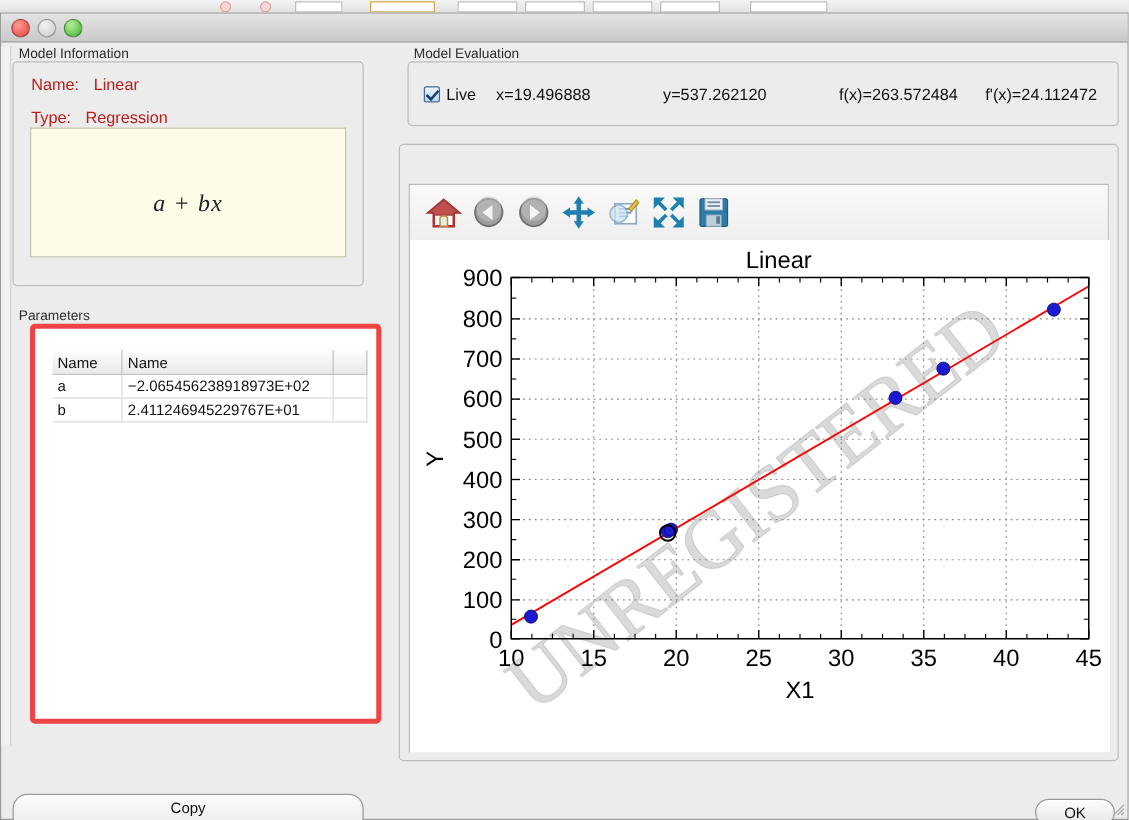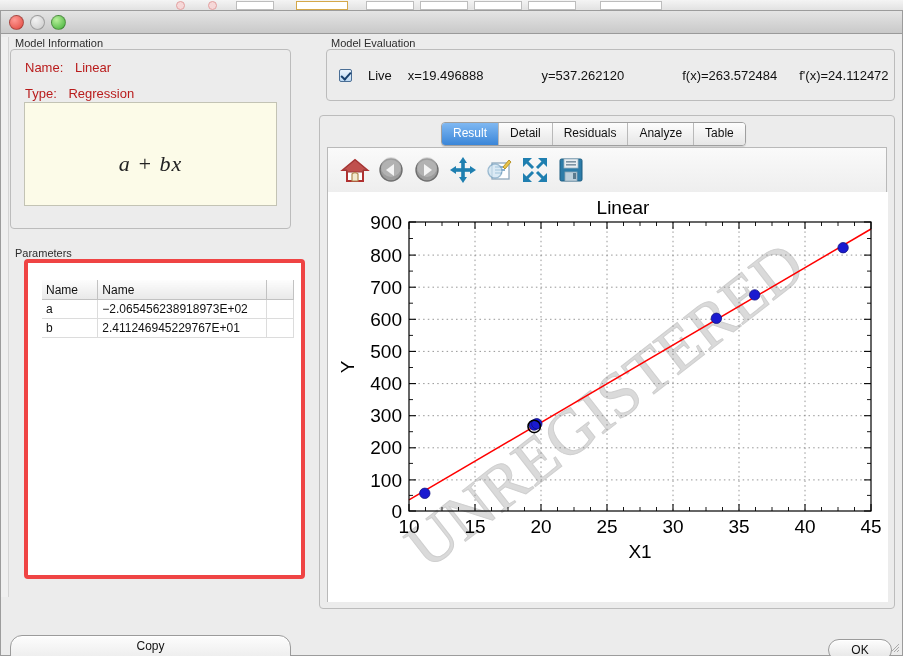--- a/index.html
+++ b/index.html
@@ -40,21 +40,21 @@
   
   #gl-model{left:14px;top:26px;}
   #gb-model{left:9px;top:38px;width:281px;height:180px;}
   .infoline{position:absolute;font-size:13px;color:#b91c1c;}
   .infoline .k{display:inline-block;}
   .infoline .v{display:inline-block;margin-left:8px;}
   .formula{position:absolute;left:13px;top:52px;width:253px;height:104px;
     background:#fcfbe8;border:1px solid #c3c3b4;box-sizing:border-box;
     display:flex;align-items:center;justify-content:center;}
   .formula span{font-family:"Liberation Serif", serif;font-style:italic;
-    font-size:22px;color:#222;letter-spacing:1px;margin-top:20px;}
+    font-size:19px;color:#222;letter-spacing:1px;margin-top:20px;}
 
   #gl-params{left:14px;top:236px;}
   #gb-params{left:23px;top:248px;width:281px;height:320px;
     background:#fff;border:4px solid #ef4444;}
   .ptable{position:absolute;left:14px;top:17px;width:252px;
     border-collapse:collapse;font-size:12px;background:#fff;}
   .ptable th{background:linear-gradient(#fdfdfd,#e9e9e9);
     border:1px solid #c2c2c2;border-top:none;border-left:none;
     font-weight:normal;text-align:left;padding:2px 4px;height:15px;color:#111;}
   .ptable td{border-bottom:1px solid #dcdcdc;border-right:1px solid #dcdcdc;
@@ -75,21 +75,21 @@
   #gl-eval{left:330px;top:26px;}
   #gb-eval{left:325px;top:38px;width:569px;height:52px;}
   .evalrow{position:absolute;left:12px;top:15px;right:10px;height:20px;
     display:flex;align-items:center;font-size:13px;color:#111;}
   .cb{width:13px;height:13px;box-sizing:border-box;border:1px solid #4a6e95;
     border-radius:2px;background:linear-gradient(#e9f3fc,#bcd8f2);
     position:relative;margin-right:5px;flex:none;}
   .cb::after{content:"";position:absolute;left:3px;top:0px;width:4px;height:8px;
     border:solid #17406e;border-width:0 2px 2px 0;transform:rotate(42deg);}
   .ev{white-space:nowrap;}
-  .ev-live{margin-right:16px;margin-left:11px;}
+  .ev-live{margin-right:16px;}
   .ev-x{margin-right:58px;}
   .ev-y{margin-right:58px;}
   .ev-fx{margin-right:22px;}
 
   #gb-plotpanel{left:318px;top:104px;width:576px;height:494px;
     background:#ececec;border:1px solid #bcbcbc;border-radius:4px;}
 
   
   .tabstrip{position:absolute;left:121px;top:6px;height:22px;
     display:flex;align-items:stretch;
@@ -195,27 +195,20 @@
         <span class="ev ev-live">Live</span>
         <span class="ev ev-x">x=19.496888</span>
         <span class="ev ev-y">y=537.262120</span>
         <span class="ev ev-fx">f(x)=263.572484</span>
         <span class="ev">f'(x)=24.112472</span>
       </div>
     </div>
 
     <div class="groupbox" id="gb-plotpanel">
 
-      <div class="tabstrip">
-        <div class="tab active">Result</div>
-        <div class="tab">Detail</div>
-        <div class="tab">Residuals</div>
-        <div class="tab">Analyze</div>
-        <div class="tab">Table</div>
-      </div>
 
       <div class="tabcontent">
 
         <div class="toolbar">
 
           <div class="tbtn" style="left:11px;">
             <svg width="32" height="32" viewBox="0 0 32 32">
               <path d="M16 6 L28 16 L24 16 L24 27 L8 27 L8 16 L4 16 Z" fill="#fdfdfd" stroke="#b03030" stroke-width="2"></path>
               <path d="M16 6 L28 16 L24 16 L24 18 L8 18 L8 16 L4 16 Z" fill="#c0504d" stroke="#9c3a38" stroke-width="1"></path>
               <path d="M13 27 L13 20 Q16 17 19 20 L19 27 Z" fill="#f3ead0" stroke="#b08a50" stroke-width="1.2"></path>

